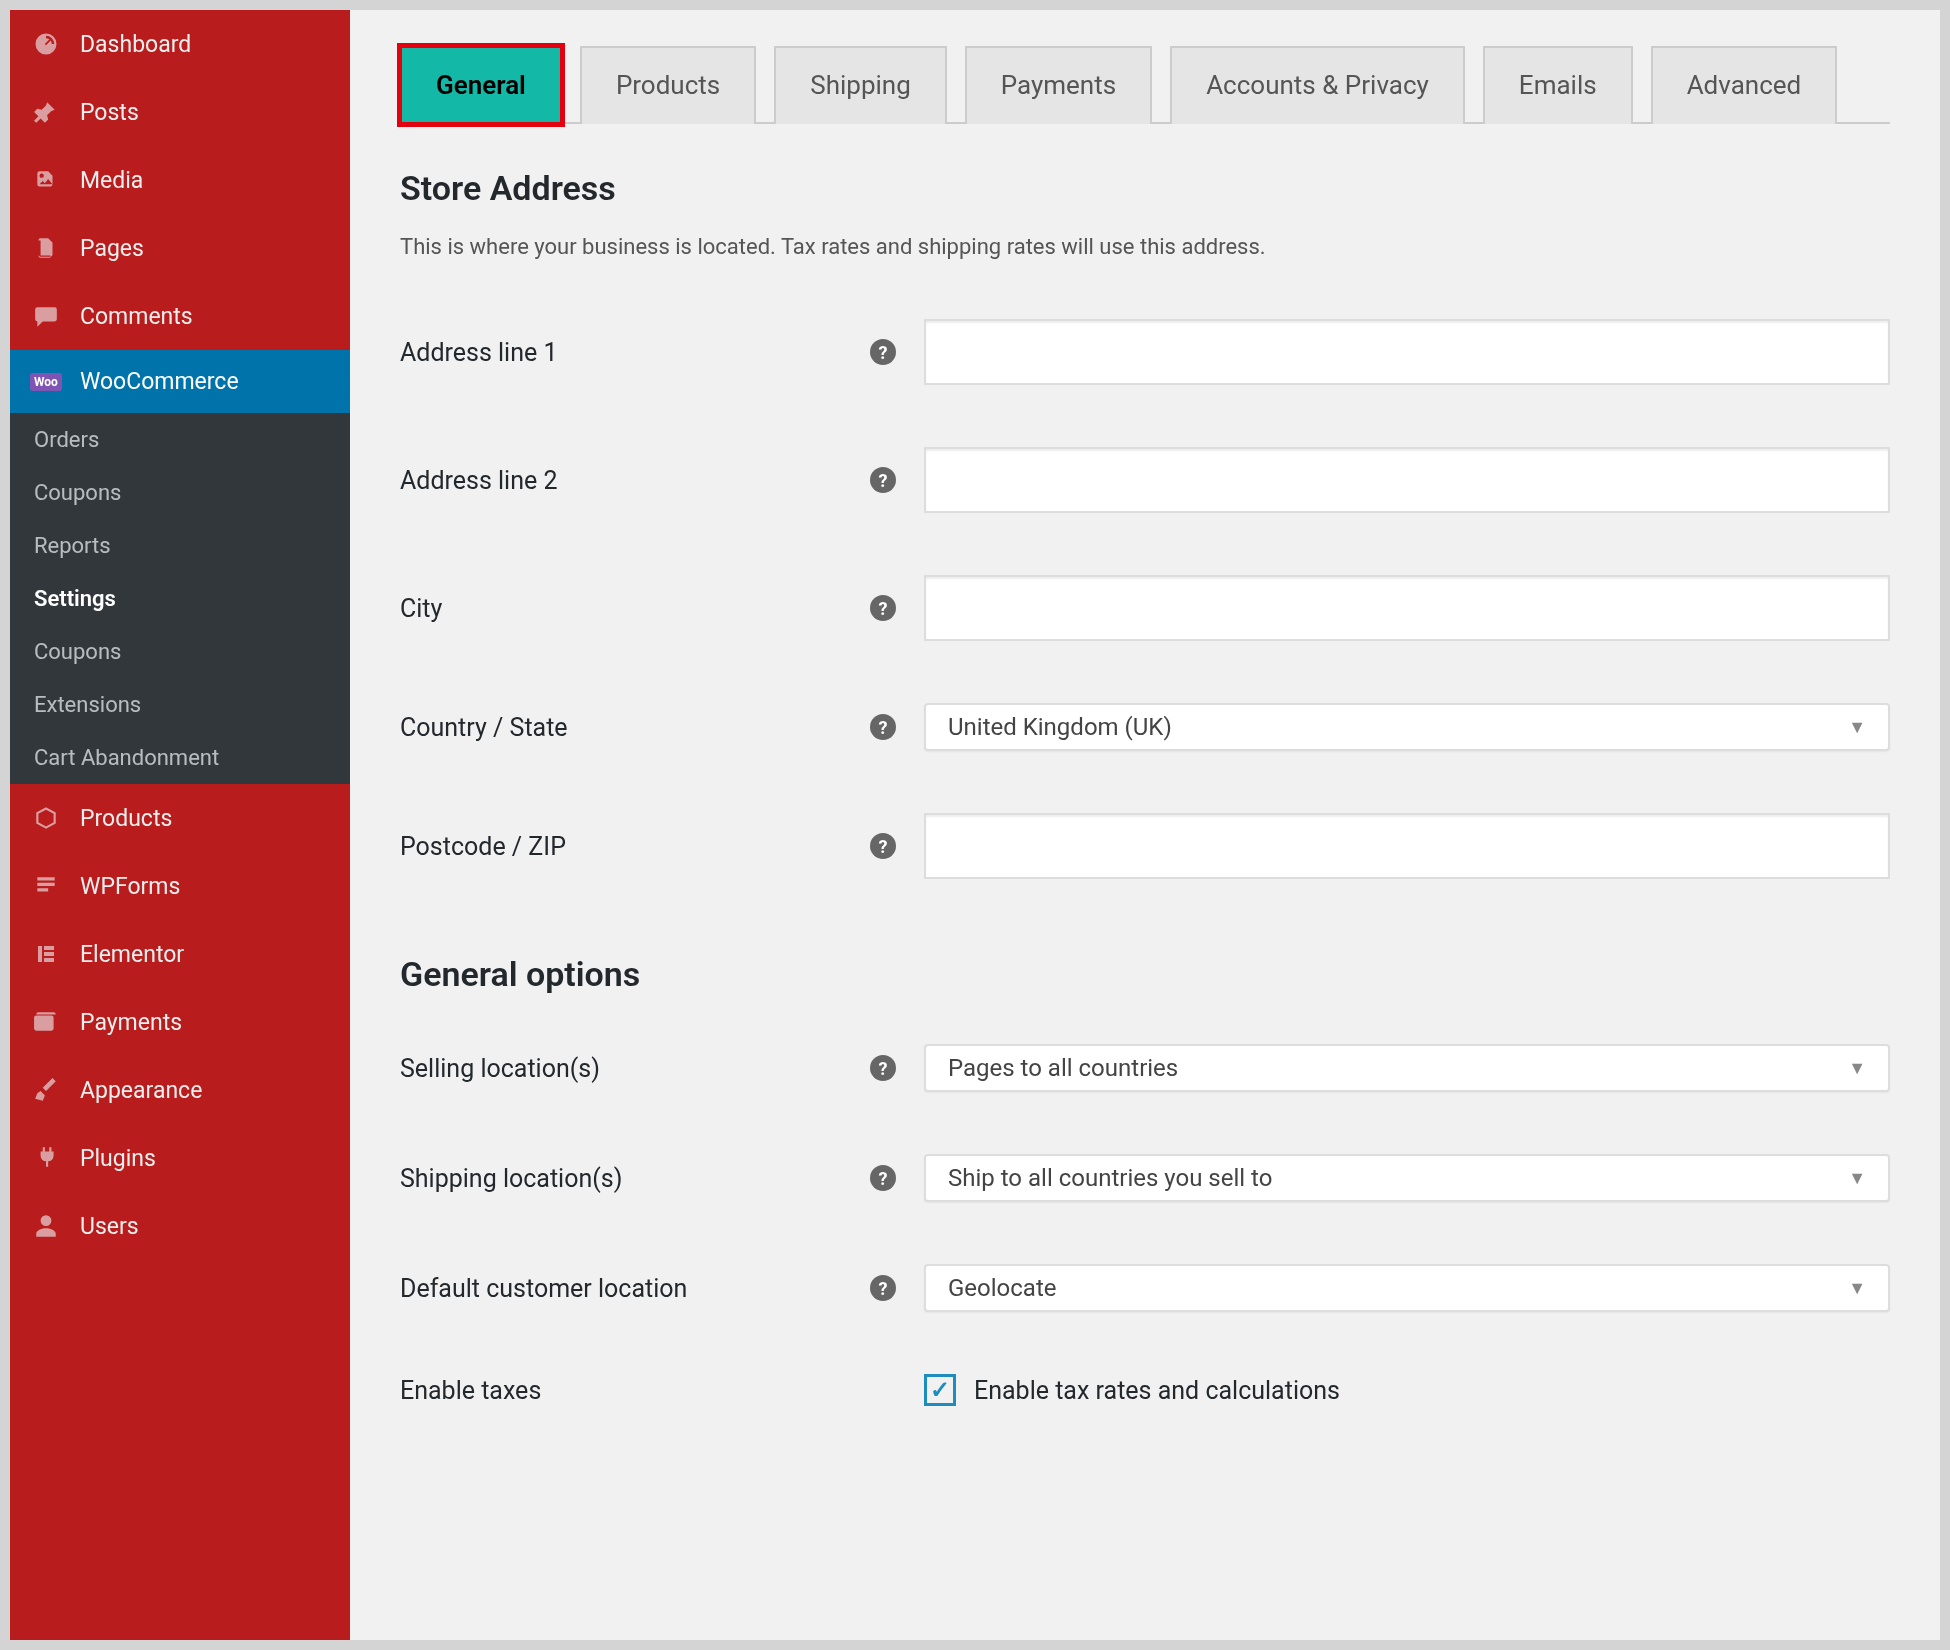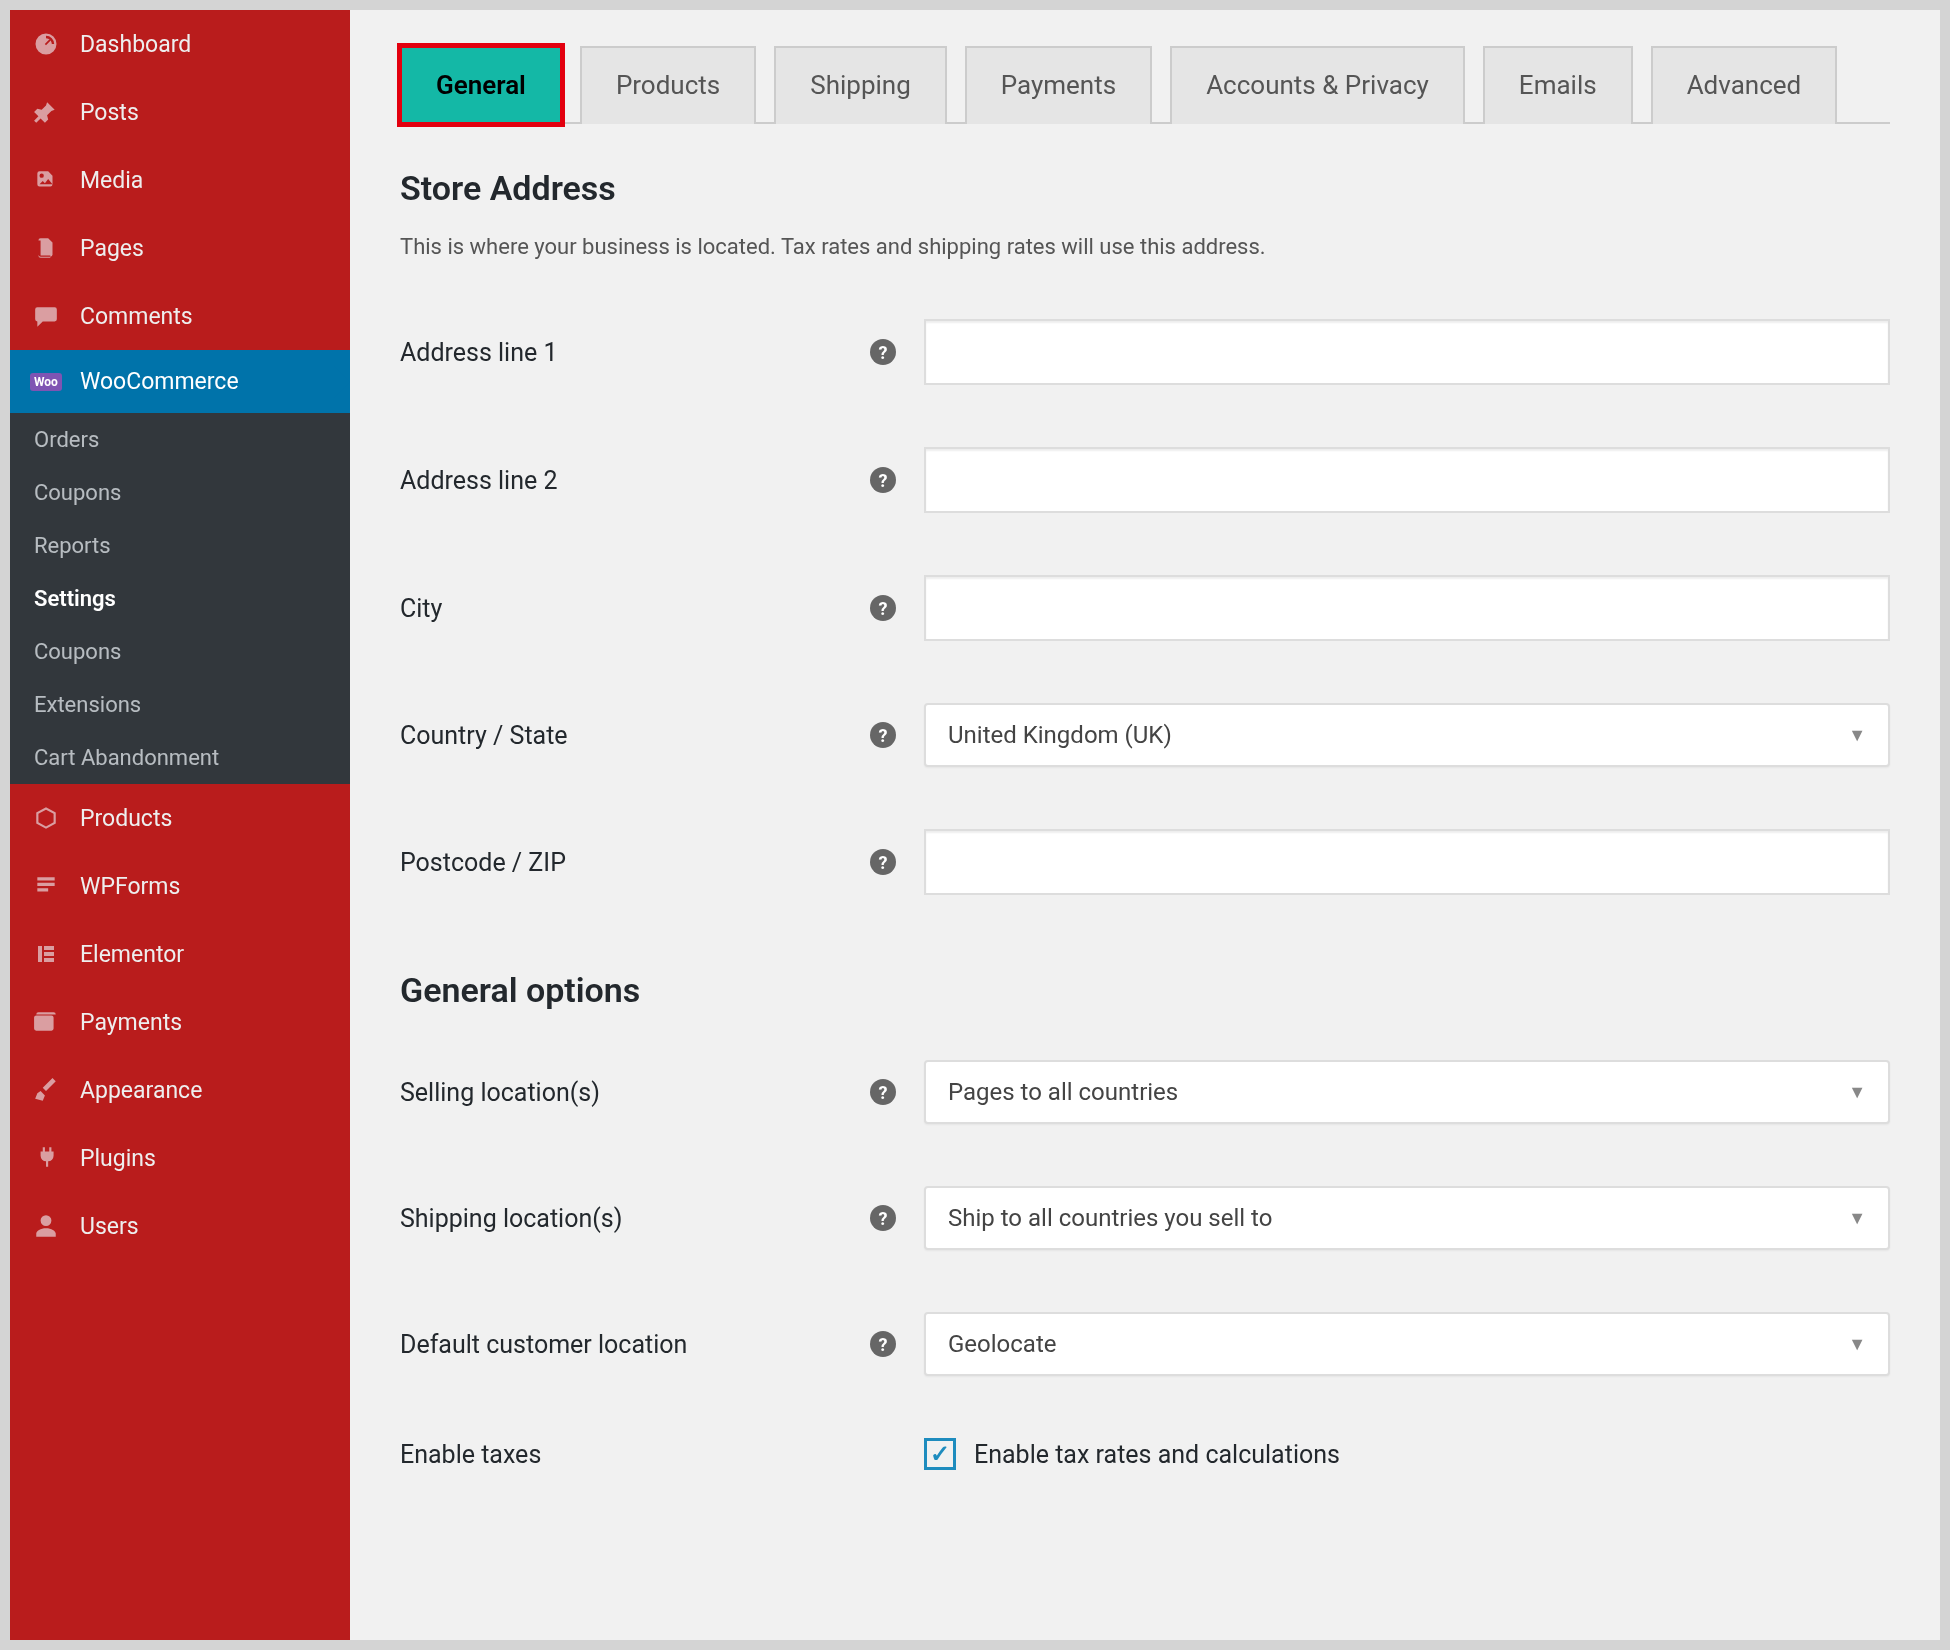--- a/index.html
+++ b/index.html
@@ -28,21 +28,21 @@
 
 h2.section-title { font-size: 34px; font-weight: 600; color: #23282d; margin-bottom: 26px; }
 .section-desc { font-size: 22px; color: #555; margin-bottom: 60px; }
 
 
 .form-row { display: flex; align-items: center; margin-bottom: 62px; }
 .form-label { width: 470px; font-size: 25px; color: #23282d; }
 .help-icon { width: 26px; height: 26px; border-radius: 50%; background: #666; color:#fff; display:inline-flex; align-items:center; justify-content:center; font-size:18px; font-weight:bold; margin-right: 28px; flex-shrink:0; }
 .form-control { flex: 1; }
 input.text-input { width: 100%; height: 66px; border: 2px solid #ddd; background:#fff; box-shadow: inset 0 2px 2px rgba(0,0,0,.07); padding: 0 18px; font-size: 24px; }
-.select-box { width: 100%; height: 64px; border: 2px solid #ddd; background:#fff; display:flex; align-items:center; justify-content:space-between; padding: 0 22px; font-size: 24px; color:#444; cursor:pointer; border-radius:4px; box-shadow: 0 1px 2px rgba(0,0,0,.05);}
+.select-box { width: 100%; height: 48px; border: 2px solid #ddd; background:#fff; display:flex; align-items:center; justify-content:space-between; padding: 0 22px; font-size: 24px; color:#444; cursor:pointer; border-radius:4px; box-shadow: 0 1px 2px rgba(0,0,0,.05);}
 .select-caret { color:#888; font-size:18px; }
 
 h2.section-title.second { margin-top: 75px; margin-bottom: 50px; }
 
 .checkbox-row { display:flex; align-items:center; }
 .checkbox-box { width:32px; height:32px; border:3px solid #1e8cbe; display:inline-flex; align-items:center; justify-content:center; margin-right:18px; color:#1e8cbe; font-size:24px; font-weight:bold; }
 .checkbox-label { font-size: 25px; color:#23282d; }
 </style>
 </head>
 <body>

